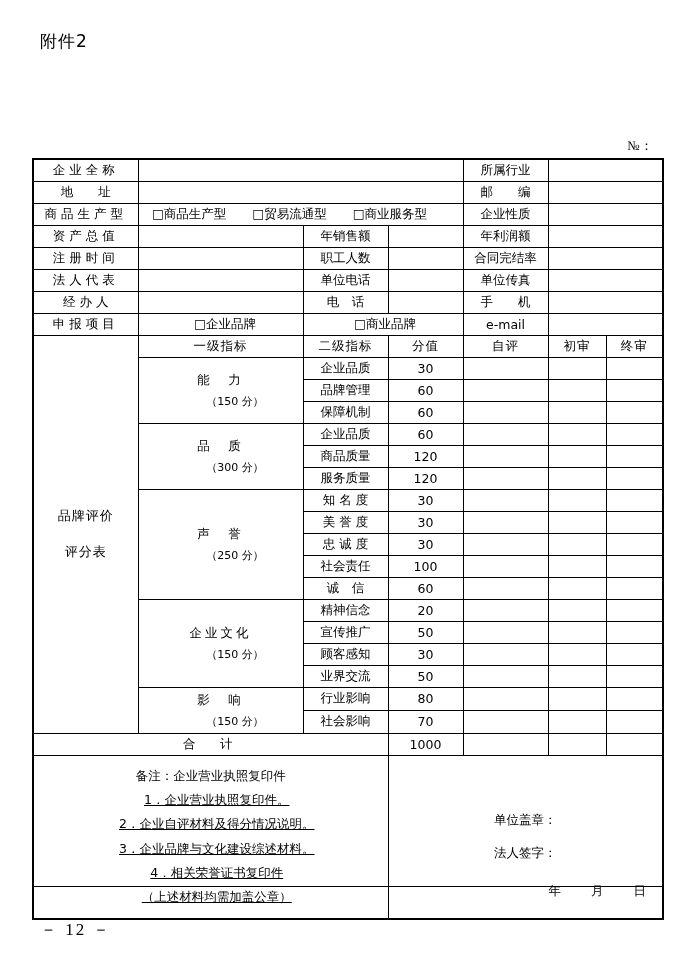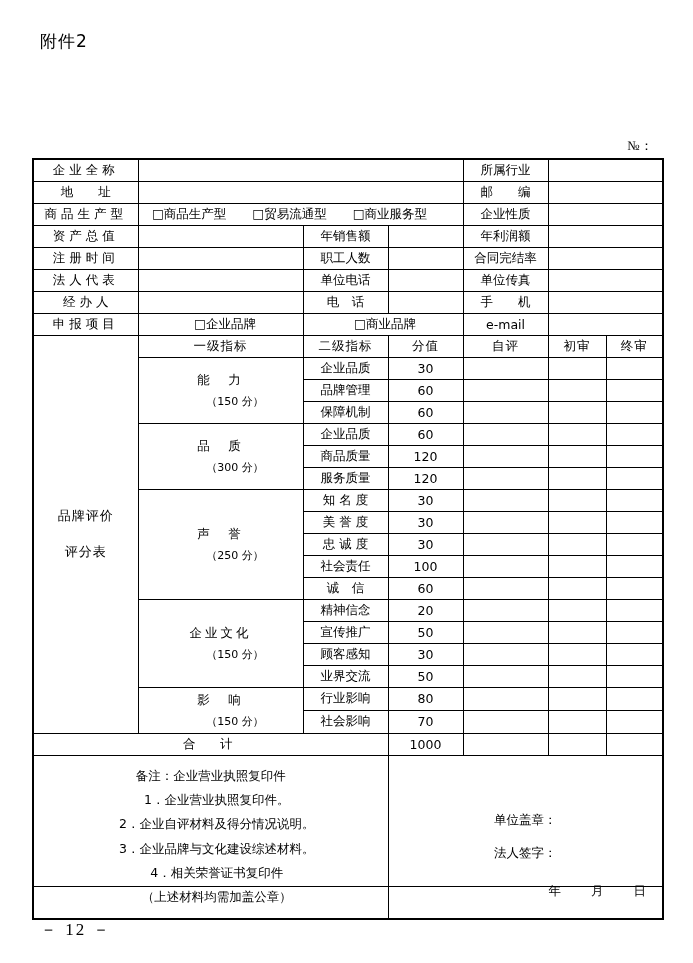--- a/index.html
+++ b/index.html
@@ -115,21 +115,21 @@
 
   .notes-area {
     text-align: left;
     vertical-align: top;
     padding: 8px 6px 6px 10px;
     font-size: 12.5px;
     line-height: 1.95;
     font-family: "DejaVu Sans", "Liberation Sans", sans-serif;
   }
   .notes-area .n-line { white-space: nowrap; }
-  .notes-area .n-indent { padding-left: 12px; }
+  .notes-area .n-indent { padding-left: 12px; text-decoration: underline; }
   .seal-area {
     text-align: left;
     vertical-align: top;
     padding: 8px 10px;
     font-size: 12.5px;
     line-height: 2.6;
     font-family: "DejaVu Sans", "Liberation Sans", sans-serif;
     position: relative;
   }
   .date-line {

